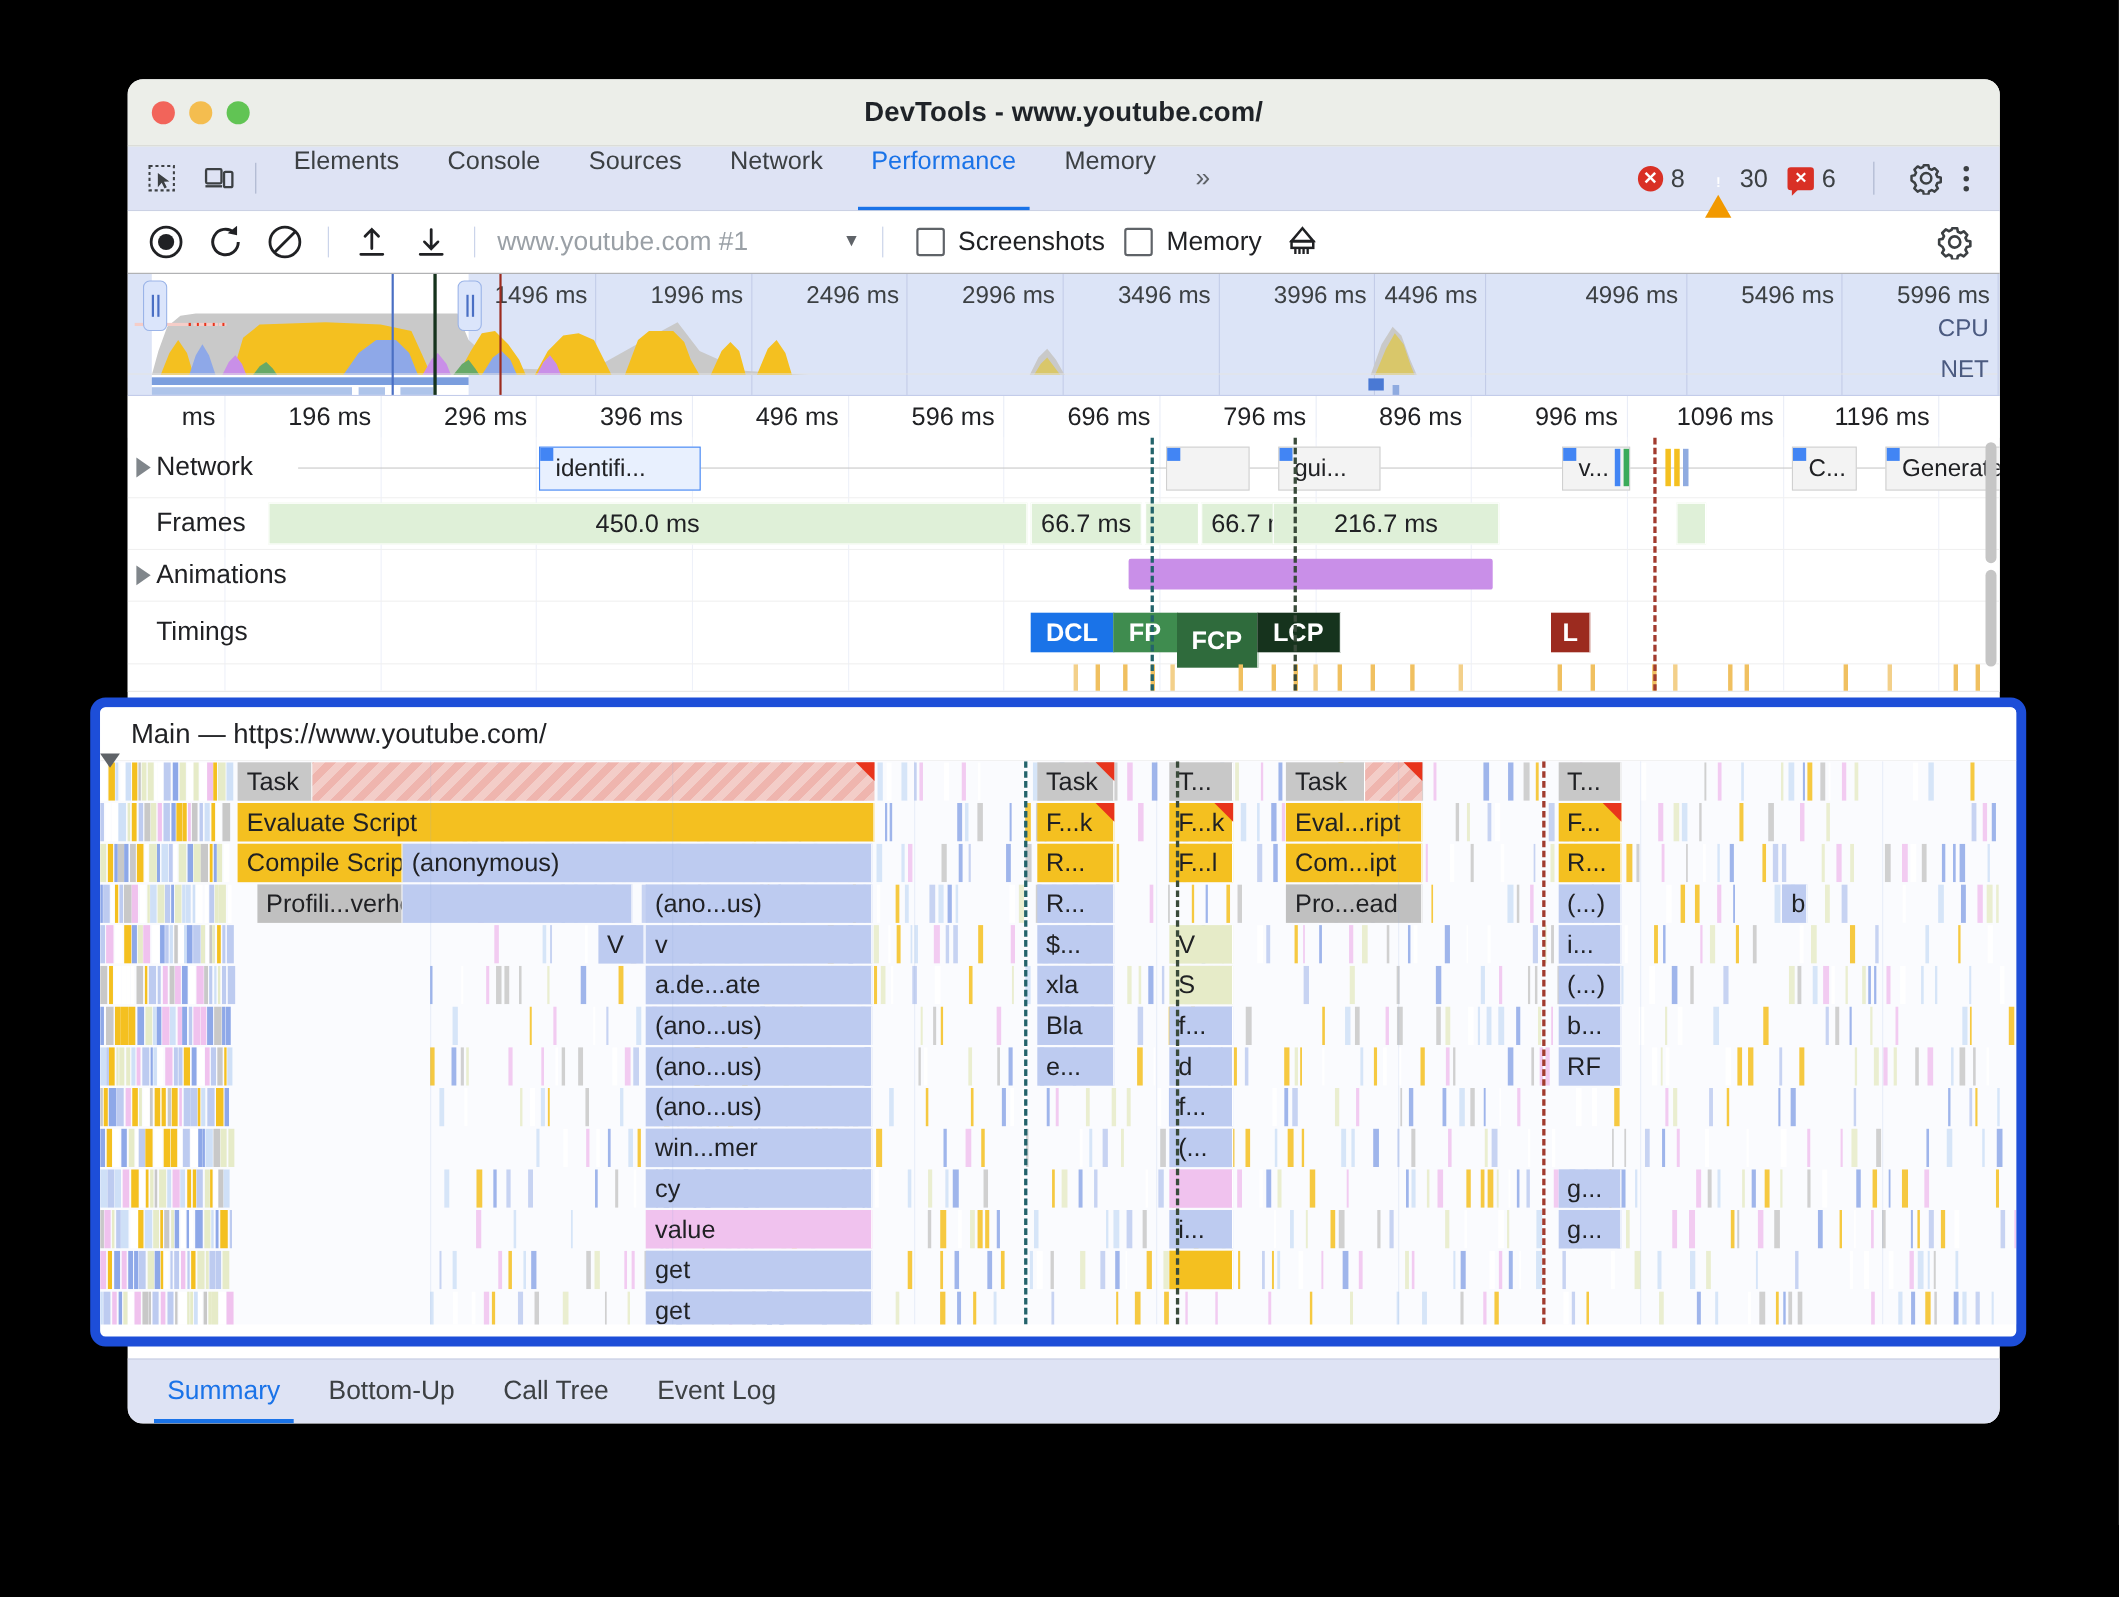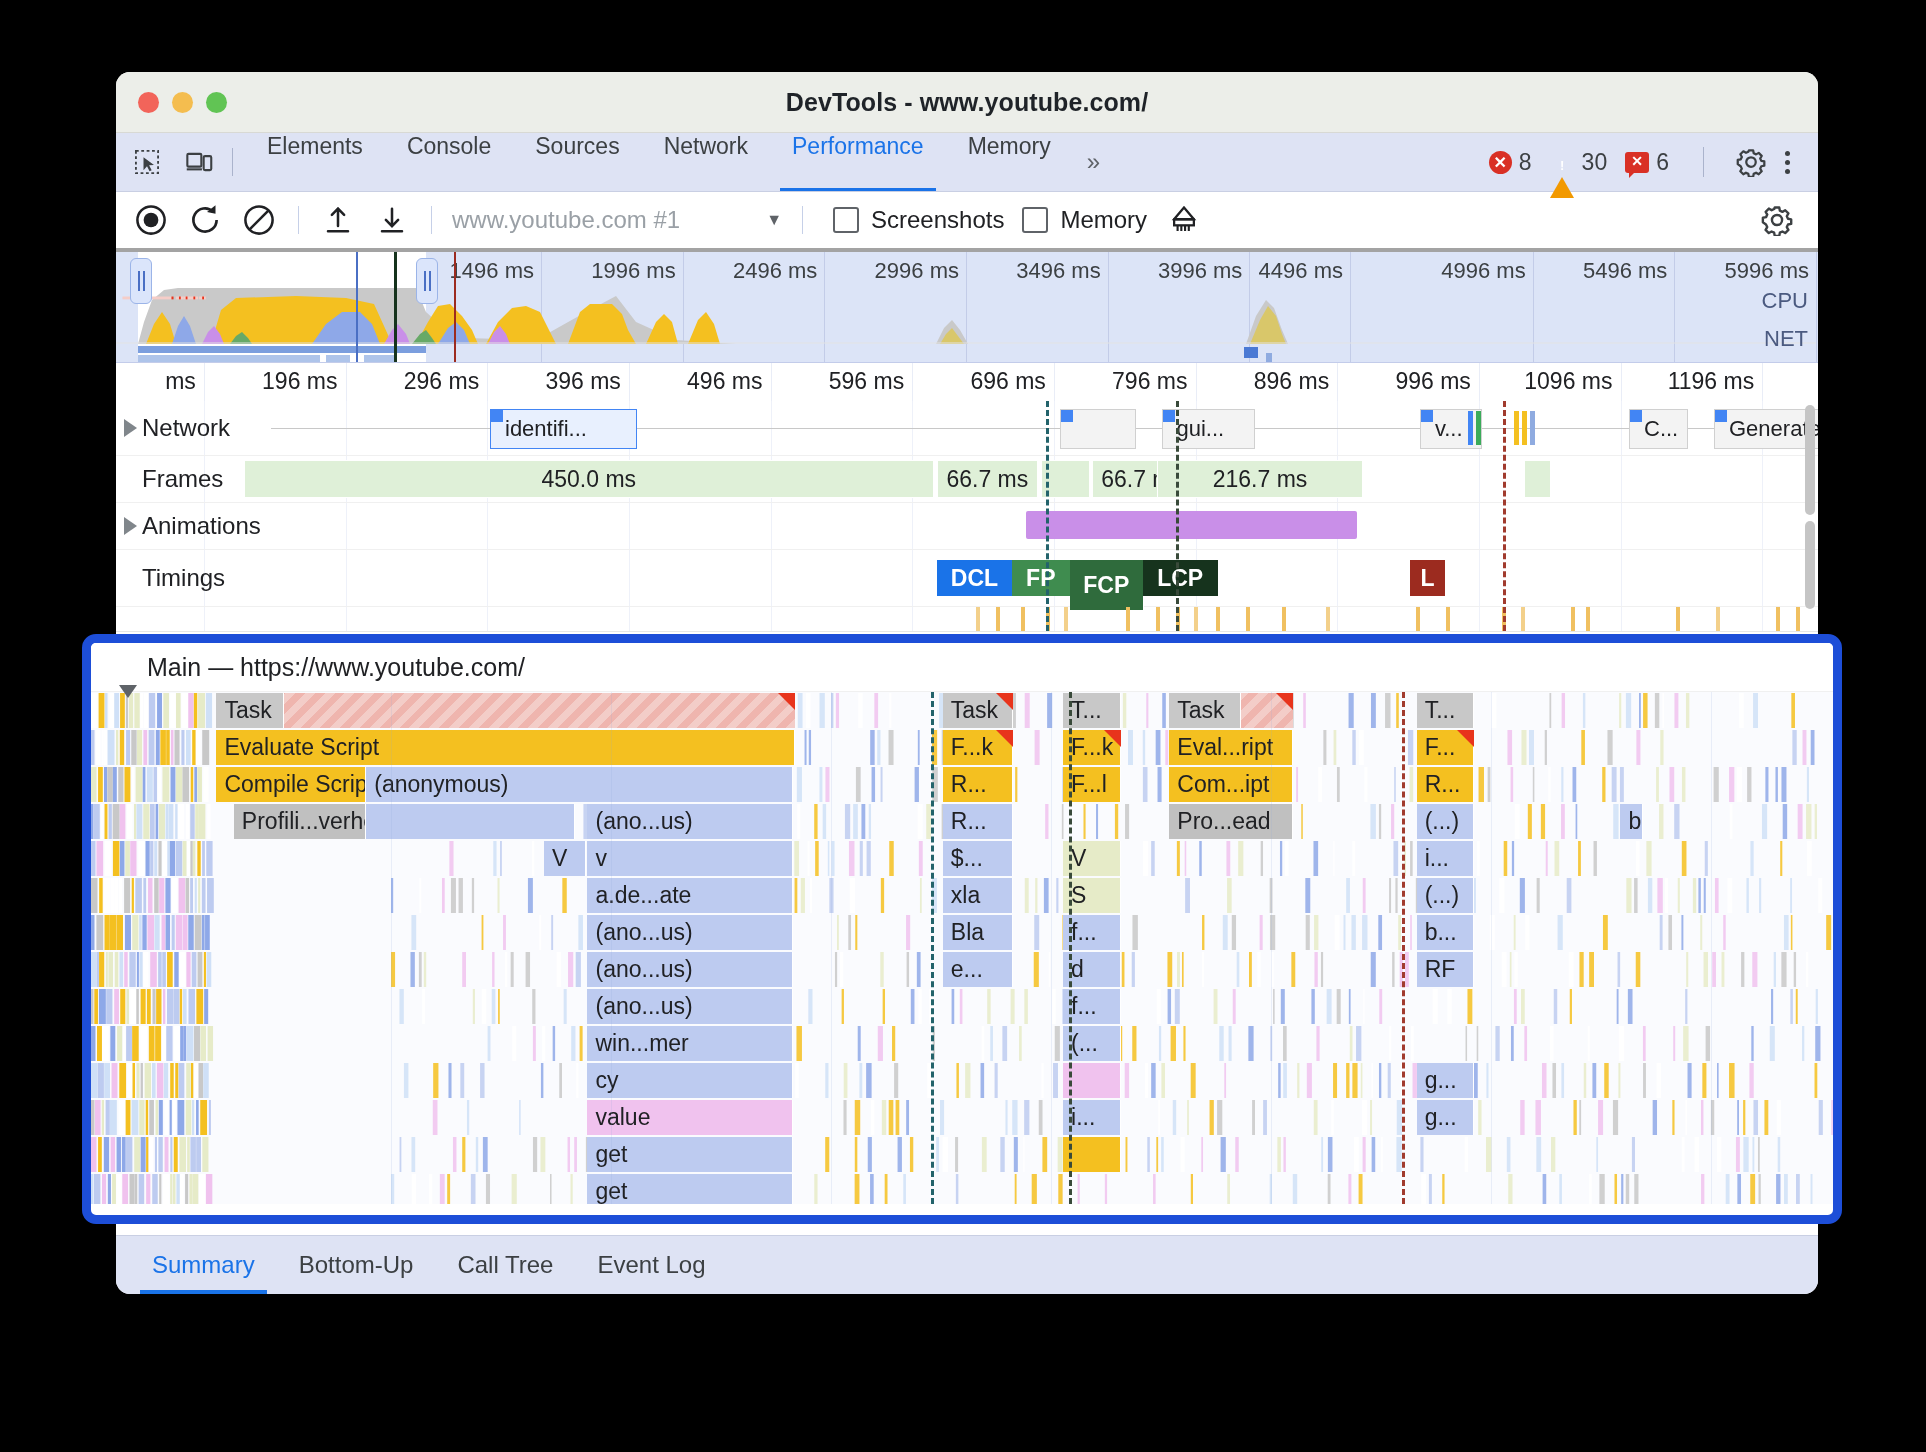--- a/index.html
+++ b/index.html
@@ -99,21 +99,21 @@
     border-left: 6px solid #d93025; border-bottom: 6px solid transparent;
   }
   .vsep { width: 1px; height: 30px; background: #aab3cc; margin: 0 16px; }
   .kebab { width: 30px; display: flex; flex-direction: column; align-items: center; gap: 4px; cursor: pointer; }
   .kebab i { width: 5px; height: 5px; background: #3c4043; border-radius: 50%; display: block; }
 
   
   .perftoolbar {
     height: 56px; background: #fff;
     display: flex; align-items: center;
-    border-bottom: 4px solid #a3a3a3;
+    border-bottom: 1px solid #a3a3a3;
     padding-left: 8px;
   }
   .pt-btn {
     width: 46px; height: 46px; margin: 0 4px;
     display: flex; align-items: center; justify-content: center;
     cursor: pointer; border-radius: 5px;
   }
   .pt-sep { width: 1px; height: 28px; background: #c6d0e8; margin: 0 12px; }
   .sel-wrap {
     display: flex; align-items: center;
@@ -234,21 +234,21 @@
     left: 82px; top: 634px;
     width: 1760px; height: 590px;
     border: 9px solid #1d4ed8;
     border-radius: 14px;
     background: #fff;
     box-sizing: border-box;
     overflow: hidden;
   }
   .mainhdr {
     height: 48px; display: flex; align-items: center;
-    padding-left: 28px; background: #fff;
+    padding-left: 0; background: #fff;
     border-bottom: 1px solid #f0f0f0;
   }
   .mainhdr-title { font-size: 25px; color: #202124; margin-left: 10px; }
   .flame {
     position: relative; height: 512px; background: #fafbfe; overflow: hidden;
   }
   .frow { position: relative; height: 37px; }
   .fbar {
     position: absolute; top: 1px; height: 35px;
     box-sizing: border-box;

